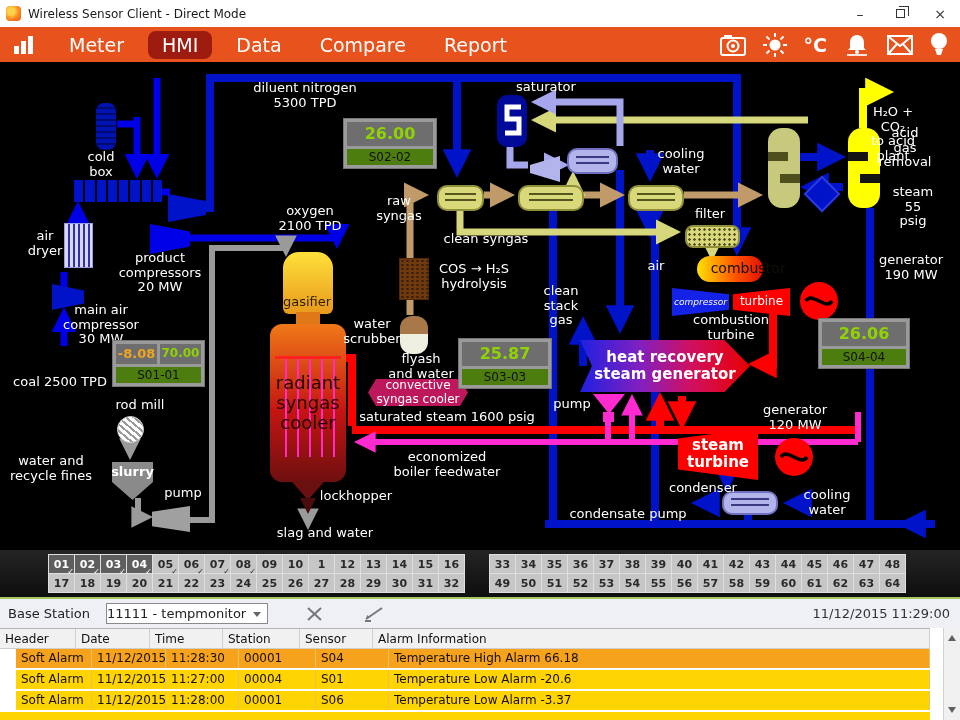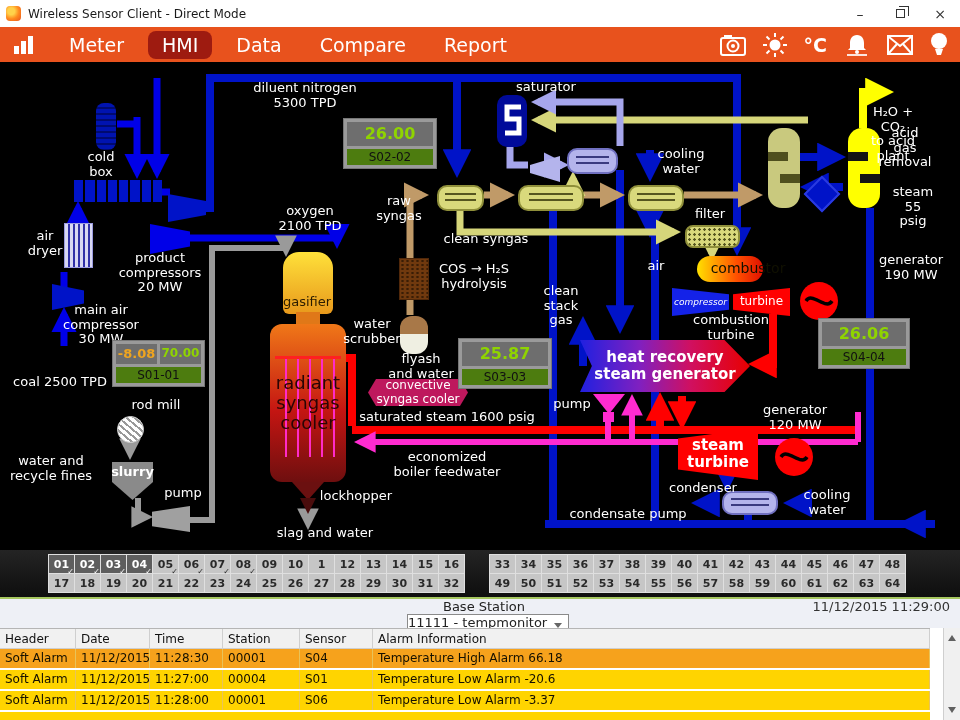--- a/index.html
+++ b/index.html
@@ -49,33 +49,33 @@
 
   
   .gridstrip { position:relative; width:960px; height:47px; background:linear-gradient(#242424,#0e0e0e); }
   .numgrid { position:absolute; top:4px; background:#dfdfdf; padding:1px; display:flex; flex-direction:column; gap:1px; }
   .grow { display:flex; gap:1px; }
   .gcell { position:relative; width:25px; height:18px; background:#c6c6c6; color:#2a2a2a; font-size:11px; font-weight:bold; display:flex; align-items:center; justify-content:center; }
   .gcell.sel { background:#5e5e5e; color:#fff; }
   .gcell .chk { position:absolute; right:0px; bottom:-3px; font-size:8px; font-weight:normal; }
 
   
-  .basebar { position:relative; width:960px; height:31px; background:#eef0f6; border-top:2px solid #a6c75f; display:flex; align-items:center;flex-direction:column; }
+  .basebar { position:relative; width:960px; height:31px; background:#eef0f6; border-top:2px solid #a6c75f; display:flex; align-items:center; }
   .basebar .cap { font-size:13px; color:#222; margin-left:8px; }
   .bs-select { position:relative; margin-left:16px; width:162px; height:21px; background:#fff; border:1px solid #8a8a8a; font-size:13px; color:#222; display:flex; align-items:center; }
   .bs-select .chev { position:absolute; right:6px; top:8px; width:0; height:0; border-left:4px solid transparent; border-right:4px solid transparent; border-top:5px solid #666; }
   .toolico { margin-left:38px; }
   .stamp { position:absolute; right:10px; font-size:13px; color:#333; }
 
   
   .alarmtable { position:relative; width:960px; height:92px; background:#fff; }
   .tgrid { display:grid; grid-template-columns:76px 74px 73px 77px 73px 1fr; width:930px; }
   .thead { height:21px; background:#f1f1f1; border-top:1px solid #b5b5b5; border-bottom:1px solid #cfcfcf; }
   .thead span { font-size:12px; color:#111; padding-left:5px; line-height:20px; border-right:1px solid #cfcfcf; overflow:hidden; white-space:nowrap; }
-  .trow { height:21px; border-bottom:2px solid #fff; }
+  .trow { height:21px; border-bottom:2px solid #fff;padding-left:16px; }
   .trow span { font-size:12px; color:#151000; padding-left:5px; line-height:19px; border-right:1px solid #e8c35a; overflow:hidden; white-space:nowrap; }
   .trow.high span { background:#f6a21c; }
   .trow.low span { background:#ffd400; }
   .partial { width:930px; height:8px; background:#ffd400; }
   .vscroll { position:absolute; right:0; top:0; width:17px; height:92px; background:#f0f0f0; border-left:1px solid #cfcfcf; }
   .varrow { position:absolute; left:4px; width:0; height:0; border-left:4px solid transparent; border-right:4px solid transparent; }
   .varrow.up { top:7px; border-bottom:6px solid #606060; }
   .varrow.down { bottom:7px; border-top:6px solid #606060; }
 </style>
 </head>
@@ -394,21 +394,21 @@
   <div class="lbl" style="left:561px;top:244px;">clean
 stack
 gas</div>
   <div class="lbl" style="left:731px;top:266px;z-index:7;">combustion
 turbine</div>
   <div class="lbl" style="left:60px;top:320px;">coal 2500 TPD</div>
   <div class="lbl" style="left:372px;top:270px;">water
 scrubber</div>
   <div class="lbl" style="left:421px;top:305px;">flyash
 and water</div>
-  <div class="lbl" style="left:140px;top:343px;margin-left:16px;">rod mill</div>
+  <div class="lbl" style="left:140px;top:343px;">rod mill</div>
   <div class="lbl" style="left:572px;top:342px;">pump</div>
   <div class="lbl" style="left:795px;top:356px;">generator
 120 MW</div>
   <div class="lbl" style="left:447px;top:355px;">saturated steam 1600 psig</div>
   <div class="lbl" style="left:51px;top:407px;">water and
 recycle fines</div>
   <div class="lbl" style="left:447px;top:403px;">economized
 boiler feedwater</div>
   <div class="lbl" style="left:183px;top:431px;">pump</div>
   <div class="lbl" style="left:703px;top:426px;">condenser</div>

